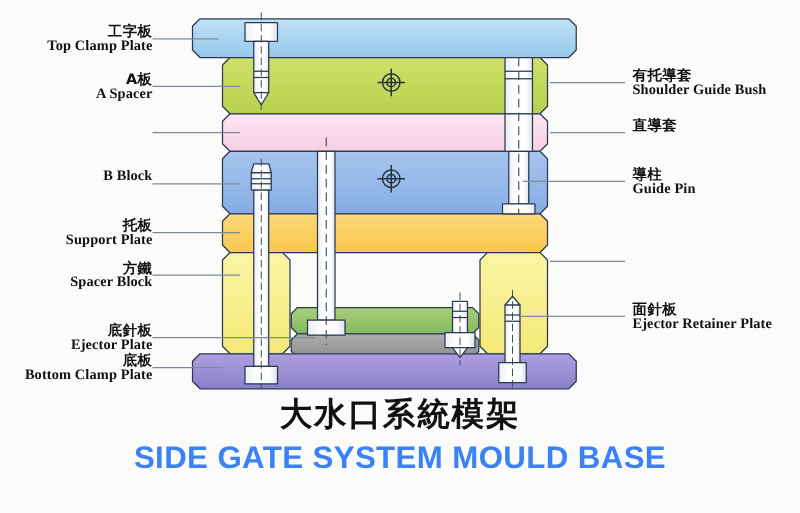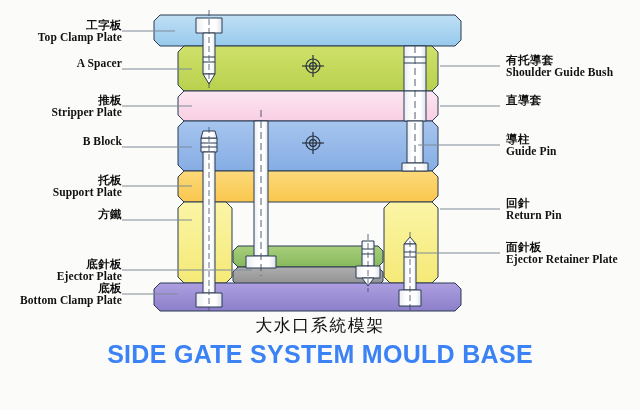--- a/index.html
+++ b/index.html
@@ -13,21 +13,21 @@
   #root{position:absolute;inset:0;}
   svg#diagram{position:absolute;left:0;top:0;width:640px;height:410px;}
 
   .lbl{position:absolute;color:#111;font-weight:bold;line-height:1.02;white-space:nowrap;}
   .lbl .cn{display:block;font-family:"DejaVu Sans","Liberation Sans",sans-serif;font-size:11.5px;font-weight:bold;letter-spacing:.4px;}
   .lbl .en{display:block;font-family:"Liberation Serif","DejaVu Serif",serif;font-size:11.5px;font-weight:bold;letter-spacing:.1px;}
   .lbl.r{text-align:left;}
   .lbl.l{text-align:right;}
 
   #title{position:absolute;left:0;right:0;top:314px;text-align:center;}
-  #title .tcn{font-family:"DejaVu Sans","Liberation Sans",sans-serif;font-size:17px;font-weight:normal;color:#111;letter-spacing:1.5px;display:block;}
+  #title .tcn{font-family:"DejaVu Sans","Liberation Sans",sans-serif;font-size:26px;font-weight:bold;color:#111;letter-spacing:1.5px;display:block;}
   #title .ten{font-family:"Liberation Sans","DejaVu Sans",sans-serif;font-size:25px;font-weight:bold;color:#3b82f6;letter-spacing:.3px;display:block;margin-top:3px;}
 </style>
 </head>
 <body>
 
 <div id="root">
 
 <svg id="diagram" viewBox="0 0 640 410" xmlns="http://www.w3.org/2000/svg">
   <defs>
     <linearGradient id="gTop" x1="0" y1="0" x2="0" y2="1">
@@ -173,35 +173,33 @@
     <line x1="440" y1="209" x2="500" y2="209"></line>
     <line x1="416" y1="253" x2="500" y2="253"></line>
   </g>
 </svg>
 
 <div class="lbl l" style="left:4px;top:20px;width:118px;">
   <span class="cn">工字板</span>
   <span class="en">Top Clamp Plate</span>
 </div>
 <div class="lbl l" style="left:4px;top:58px;width:118px;">
+  <span class="cn">A板</span>
   <span class="en">A Spacer</span>
-</div>
-<div class="lbl l" style="left:4px;top:95px;width:118px;">
-  <span class="cn">推板</span>
-  <span class="en">Stripper Plate</span>
 </div>
 <div class="lbl l" style="left:4px;top:136px;width:118px;">
   <span class="en">B Block</span>
 </div>
 <div class="lbl l" style="left:4px;top:175px;width:118px;">
   <span class="cn">托板</span>
   <span class="en">Support Plate</span>
 </div>
 <div class="lbl l" style="left:4px;top:209px;width:118px;">
   <span class="cn">方鐵</span>
+  <span class="en">Spacer Block</span>
 </div>
 <div class="lbl l" style="left:4px;top:259px;width:118px;">
   <span class="cn">底針板</span>
   <span class="en">Ejector Plate</span>
 </div>
 <div class="lbl r" style="left:506px;top:55px;">
   <span class="cn">有托導套</span>
   <span class="en">Shoulder Guide Bush</span>
 </div>
 
@@ -209,24 +207,20 @@
   <span class="cn">底板</span>
   <span class="en">Bottom Clamp Plate</span>
 </div>
 <div class="lbl r" style="left:506px;top:95px;">
   <span class="cn">直導套</span>
 </div>
 <div class="lbl r" style="left:506px;top:134px;">
   <span class="cn">導柱</span>
   <span class="en">Guide Pin</span>
 </div>
-<div class="lbl r" style="left:506px;top:198px;">
-  <span class="cn">回針</span>
-  <span class="en">Return Pin</span>
-</div>
 <div class="lbl r" style="left:506px;top:242px;">
   <span class="cn">面針板</span>
   <span class="en">Ejector Retainer Plate</span>
 </div>
 
 <div id="title">
   <span class="tcn">大水口系統模架</span>
   <span class="ten">SIDE GATE SYSTEM MOULD BASE</span>
 </div>
 

